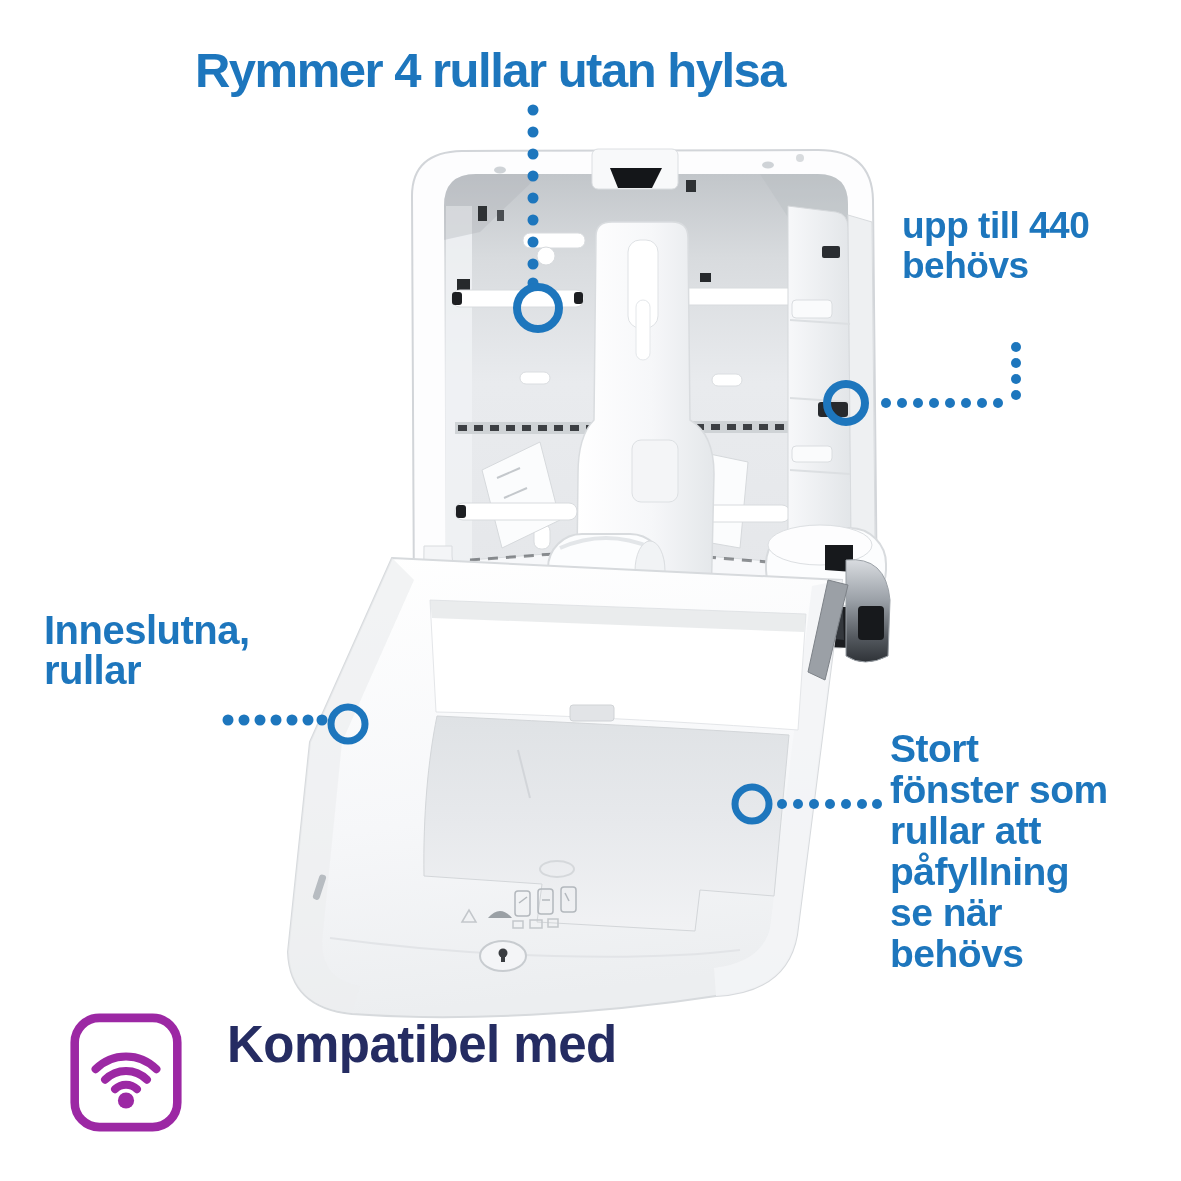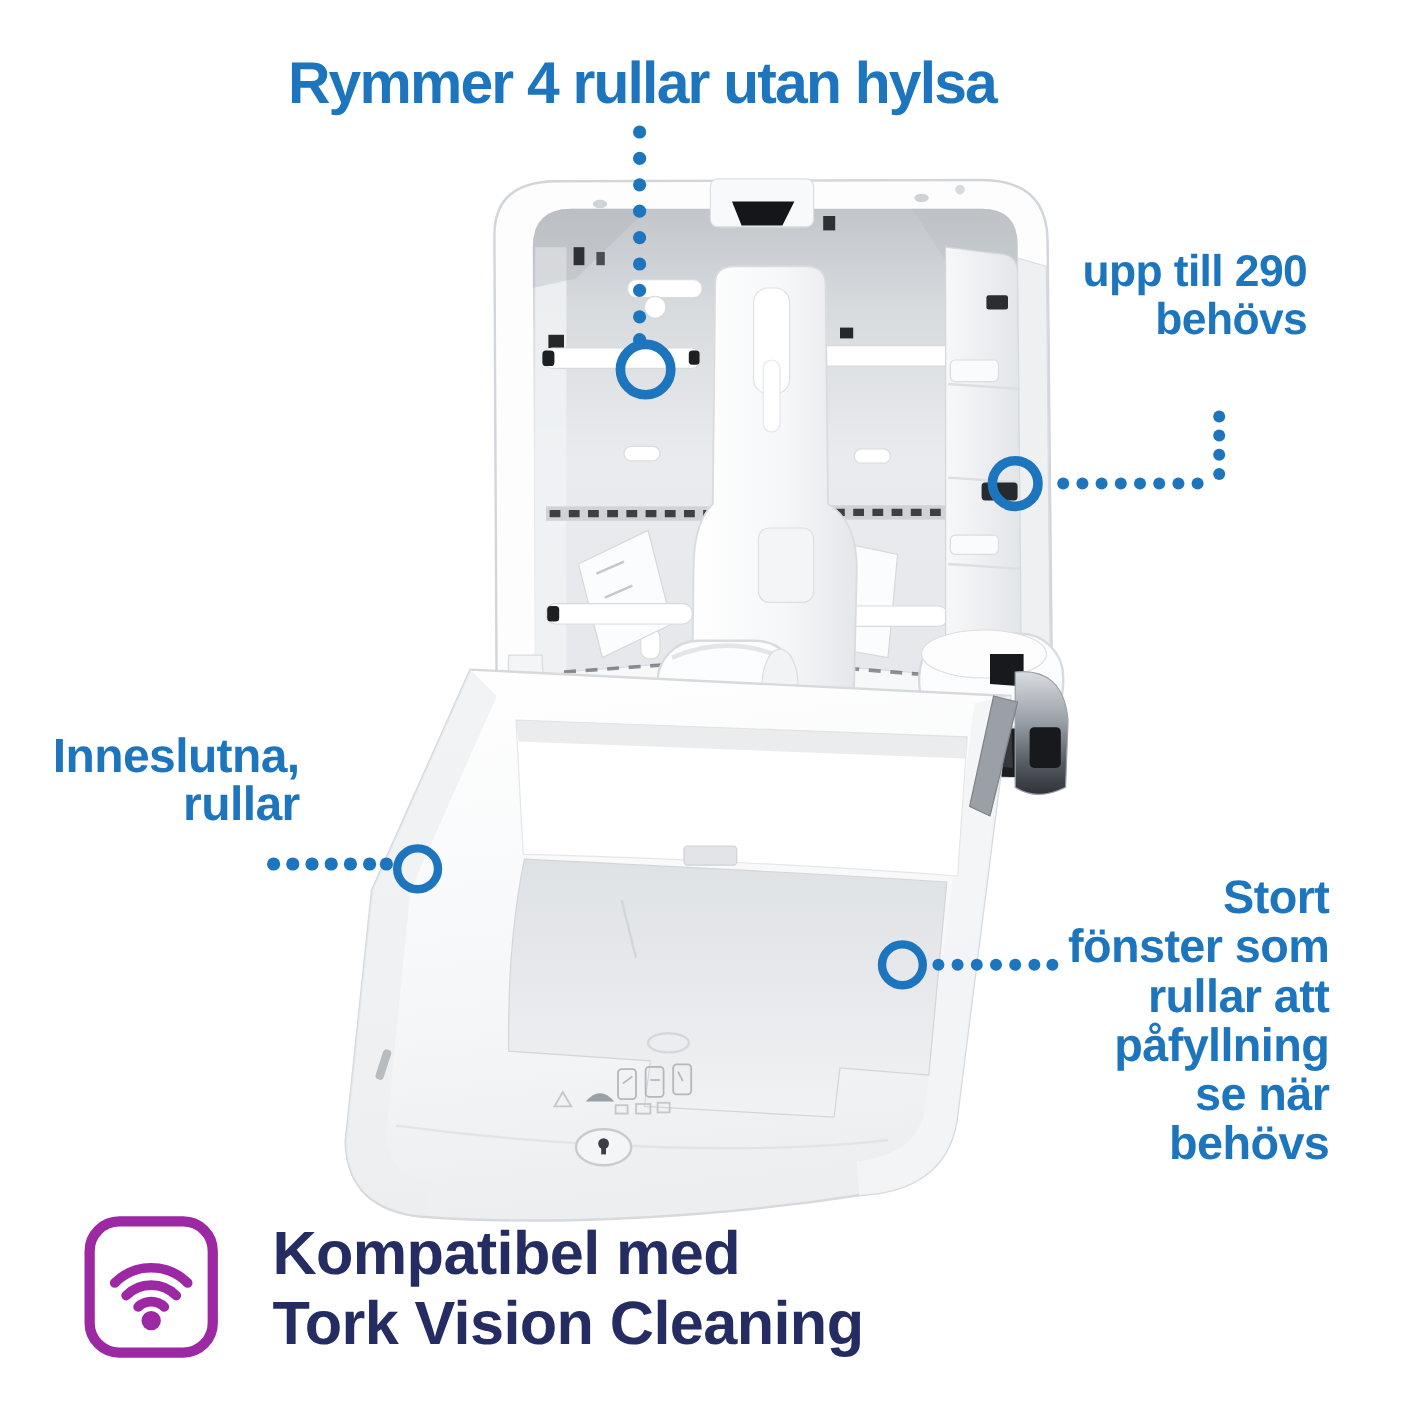--- a/index.html
+++ b/index.html
@@ -7,21 +7,21 @@
     --navy-text:#252c62;
     --purple-accent:#9c28a4;
   }
   html,body{margin:0;padding:0;background:#fff;}
   .canvas{
     position:relative;width:1181px;height:1181px;background:#ffffff;overflow:hidden;
     font-family:"Liberation Sans","DejaVu Sans",sans-serif;
   }
   .art{position:absolute;left:0;top:0;}
   .callout{position:absolute;color:var(--callout-blue);font-weight:bold;}
-  .callout .ln{display:block;text-align:right;}
+  .callout .ln{display:block;}
   .callout-top{left:150px;top:44px;width:680px;text-align:center;font-size:49px;letter-spacing:-1.5px;line-height:52px;}
   .callout-guests{left:902px;top:206px;font-size:37px;line-height:40px;letter-spacing:-0.5px;}
   .callout-rolls{left:44px;top:610px;font-size:40px;line-height:40px;letter-spacing:-0.5px;}
   .callout-window{left:890px;top:728px;font-size:39px;line-height:41px;letter-spacing:-0.5px;}
   .footer-text{position:absolute;left:212px;top:1016px;color:var(--navy-text);font-weight:bold;font-size:51px;line-height:58px;letter-spacing:-0.5px;margin-left:15px;}
   .footer-text .fln{display:block;}
   .wifi-badge{position:absolute;left:69px;top:1012px;width:114px;height:121px;}
   .dot{fill:var(--callout-blue);}
   .ring{fill:none;stroke:var(--callout-blue);}
   .wifi-stroke{stroke:var(--purple-accent);fill:none;stroke-linecap:round;}
@@ -257,21 +257,21 @@
       <circle class="dot" cx="877" cy="804" r="5"></circle>
     </g>
     <circle class="ring" cx="752" cy="804" r="17" stroke-width="7"></circle>
   </svg>
 
   <div class="callout callout-top">
     <span class="ln">Rymmer 4 rullar utan hylsa</span>
   </div>
 
   <div class="callout callout-guests">
-    <span class="ln">upp till 290</span>
+    <span class="ln">upp till 440</span>
     <span class="ln">behövs</span>
   </div>
 
   <div class="callout callout-rolls">
     <span class="ln">Inneslutna,</span>
     <span class="ln">rullar</span>
   </div>
 
   <div class="callout callout-window">
     <span class="ln">Stort</span>
@@ -286,16 +286,15 @@
     <svg width="114" height="121" viewBox="0 0 120 127">
       <rect x="6" y="6" width="108" height="115" rx="26" class="wifi-stroke" stroke-width="9"></rect>
       <path d="M28,60 A 45,45 0 0 1 92,60" class="wifi-stroke" stroke-width="8.5"></path>
       <path d="M38,71 A 31,31 0 0 1 82,71" class="wifi-stroke" stroke-width="8.5"></path>
       <path d="M48.5,81 A 16.5,16.5 0 0 1 71.5,81" class="wifi-stroke" stroke-width="8.5"></path>
       <circle cx="60" cy="93" r="8.5" class="wifi-fill"></circle>
     </svg>
   </div>
   <div class="footer-text">
     <span class="fln">Kompatibel med</span>
-    <span class="fln">Tork Vision Cleaning</span>
   </div>
 
 </div>
 
 </body></html>

